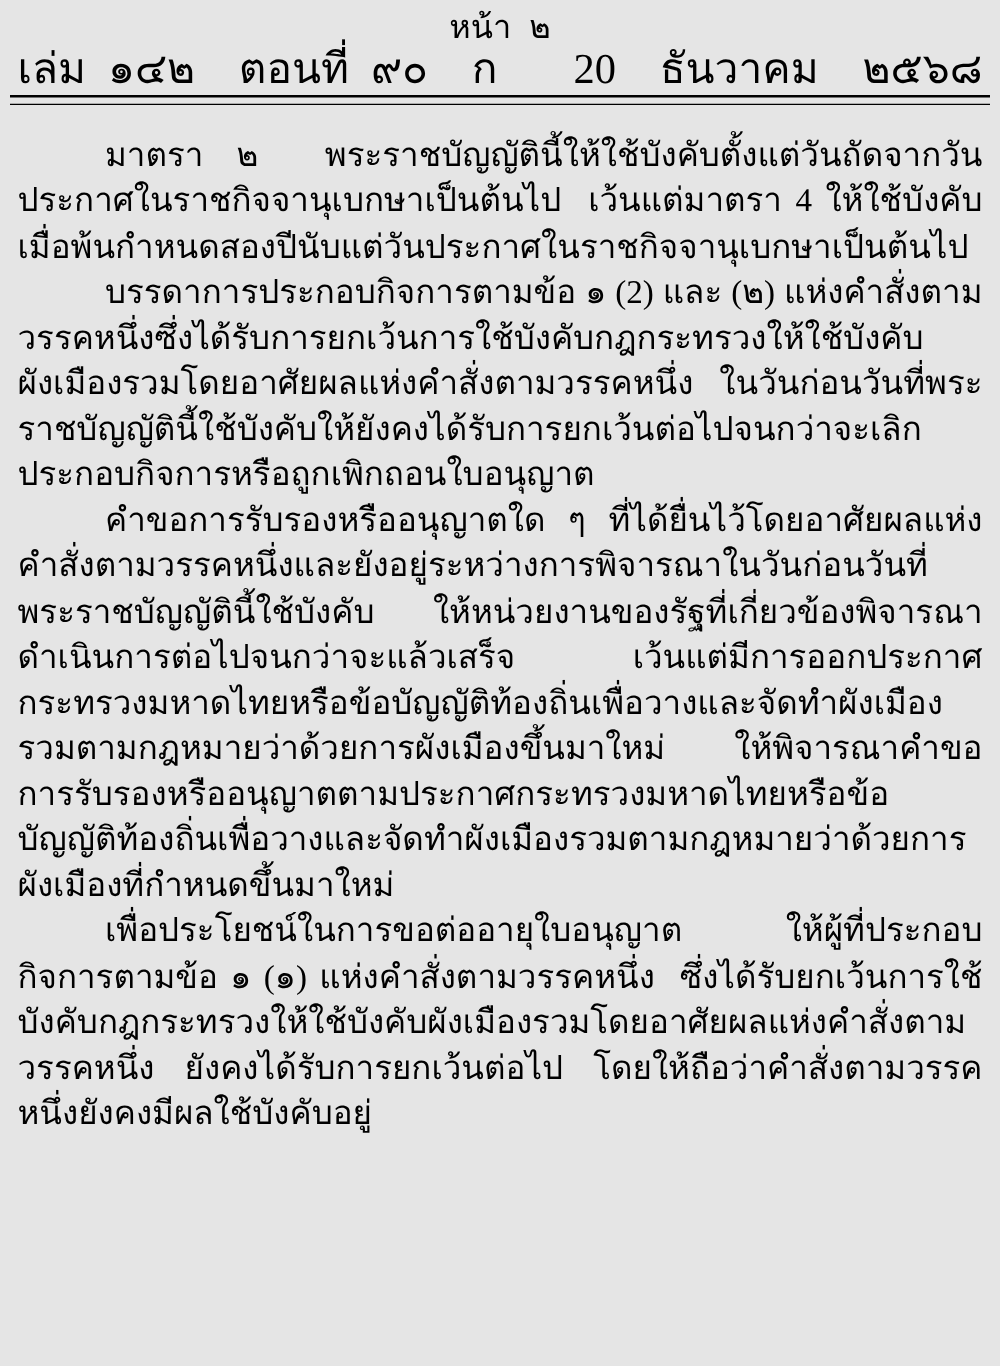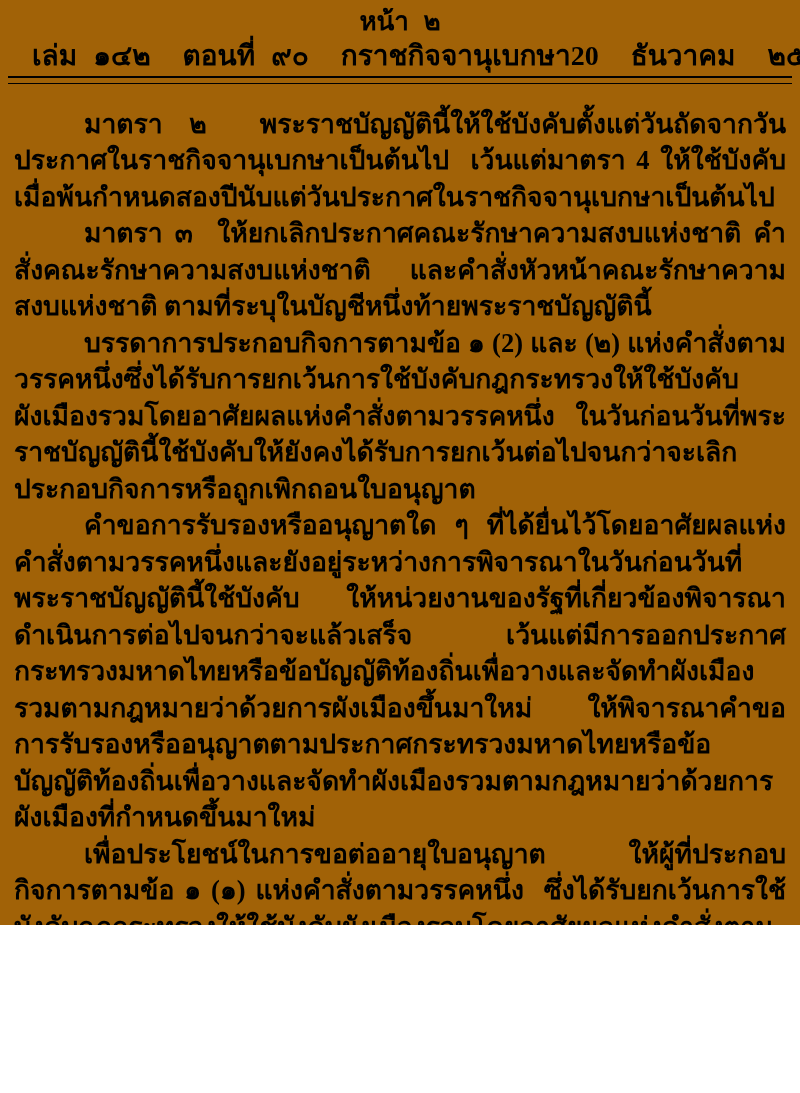--- a/index.html
+++ b/index.html
@@ -3,44 +3,42 @@
 <meta charset="utf-8">
 <style>
   html, body {
     margin: 0;
     padding: 0;
     background: #ffffff;
   }
   .page {
     position: relative;
     width: 800px;
-    height: 925px;
+    height: 1093px;
     overflow: hidden;
-    background: #a16207;
+    background: #e5e5e5;
     color: #000000;
     font-family: "Liberation Serif", "DejaVu Serif", serif;
-    font-weight: bold;
   }
   .page-num {
     text-align: center;
     font-size: 26px;
     line-height: 30px;
     padding-top: 7px;
     word-spacing: 8px;
   }
   .masthead {
     display: flex;
     justify-content: space-between;
     align-items: baseline;
     padding: 0 14px;
     margin-top: 4px;
-    font-size: 28px;
+    font-size: 34px;
     line-height: 30px;
     white-space: pre;
-    margin-left: 18px;
   }
   .masthead .vol   { word-spacing: 9px; }
   .masthead .title { word-spacing: 6px; }
   .masthead .date  { word-spacing: 9px; }
   .rule {
     margin: 5px 8px 0 8px;
   }
   .rule-thick { border-top: 2.5px solid #000; }
   .rule-thin  { border-top: 1.2px solid #000; margin-top: 4.5px; }
   .content {
@@ -58,31 +56,29 @@
 </style>
 </head>
 <body>
 
 <div class="page">
 
   <div class="page-num">หน้า ๒</div>
 
   <div class="masthead">
     <span class="vol">เล่ม ๑๔๒  ตอนที่ ๙๐  ก</span>
-    <span class="title">ราชกิจจานุเบกษา</span>
     <span class="date">20  ธันวาคม  ๒๕๖๘</span>
   </div>
 
   <div class="rule">
     <div class="rule-thick"></div>
     <div class="rule-thin"></div>
   </div>
 
   <div class="content">
     <p>มาตรา ๒  พระราชบัญญัตินี้ให้ใช้บังคับตั้งแต่วันถัดจากวันประกาศในราชกิจจานุเบกษาเป็นต้นไป  เว้นแต่มาตรา 4 ให้ใช้บังคับเมื่อพ้นกำหนดสองปีนับแต่วันประกาศในราชกิจจานุเบกษาเป็นต้นไป</p>
-    <p>มาตรา ๓  ให้ยกเลิกประกาศคณะรักษาความสงบแห่งชาติ คำสั่งคณะรักษาความสงบแห่งชาติ และคำสั่งหัวหน้าคณะรักษาความสงบแห่งชาติ ตามที่ระบุในบัญชีหนึ่งท้ายพระราชบัญญัตินี้</p>
     <p>บรรดาการประกอบกิจการตามข้อ ๑ (2) และ (๒) แห่งคำสั่งตามวรรคหนึ่งซึ่งได้รับการยกเว้นการใช้บังคับกฎกระทรวงให้ใช้บังคับผังเมืองรวมโดยอาศัยผลแห่งคำสั่งตามวรรคหนึ่ง  ในวันก่อนวันที่พระราชบัญญัตินี้ใช้บังคับให้ยังคงได้รับการยกเว้นต่อไปจนกว่าจะเลิกประกอบกิจการหรือถูกเพิกถอนใบอนุญาต</p>
     <p>คำขอการรับรองหรืออนุญาตใด ๆ ที่ได้ยื่นไว้โดยอาศัยผลแห่งคำสั่งตามวรรคหนึ่งและยังอยู่ระหว่างการพิจารณาในวันก่อนวันที่พระราชบัญญัตินี้ใช้บังคับ  ให้หน่วยงานของรัฐที่เกี่ยวข้องพิจารณาดำเนินการต่อไปจนกว่าจะแล้วเสร็จ  เว้นแต่มีการออกประกาศกระทรวงมหาดไทยหรือข้อบัญญัติท้องถิ่นเพื่อวางและจัดทำผังเมืองรวมตามกฎหมายว่าด้วยการผังเมืองขึ้นมาใหม่  ให้พิจารณาคำขอการรับรองหรืออนุญาตตามประกาศกระทรวงมหาดไทยหรือข้อบัญญัติท้องถิ่นเพื่อวางและจัดทำผังเมืองรวมตามกฎหมายว่าด้วยการผังเมืองที่กำหนดขึ้นมาใหม่</p>
     <p>เพื่อประโยชน์ในการขอต่ออายุใบอนุญาต  ให้ผู้ที่ประกอบกิจการตามข้อ ๑ (๑) แห่งคำสั่งตามวรรคหนึ่ง  ซึ่งได้รับยกเว้นการใช้บังคับกฎกระทรวงให้ใช้บังคับผังเมืองรวมโดยอาศัยผลแห่งคำสั่งตามวรรคหนึ่ง  ยังคงได้รับการยกเว้นต่อไป  โดยให้ถือว่าคำสั่งตามวรรคหนึ่งยังคงมีผลใช้บังคับอยู่</p>
 
   </div>
 
 </div>
 
 </body></html>

